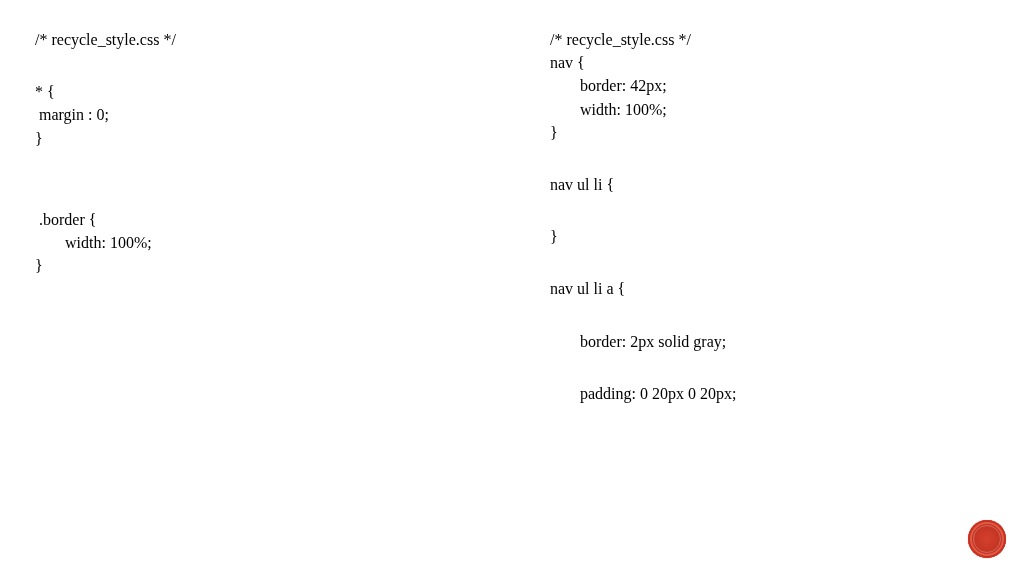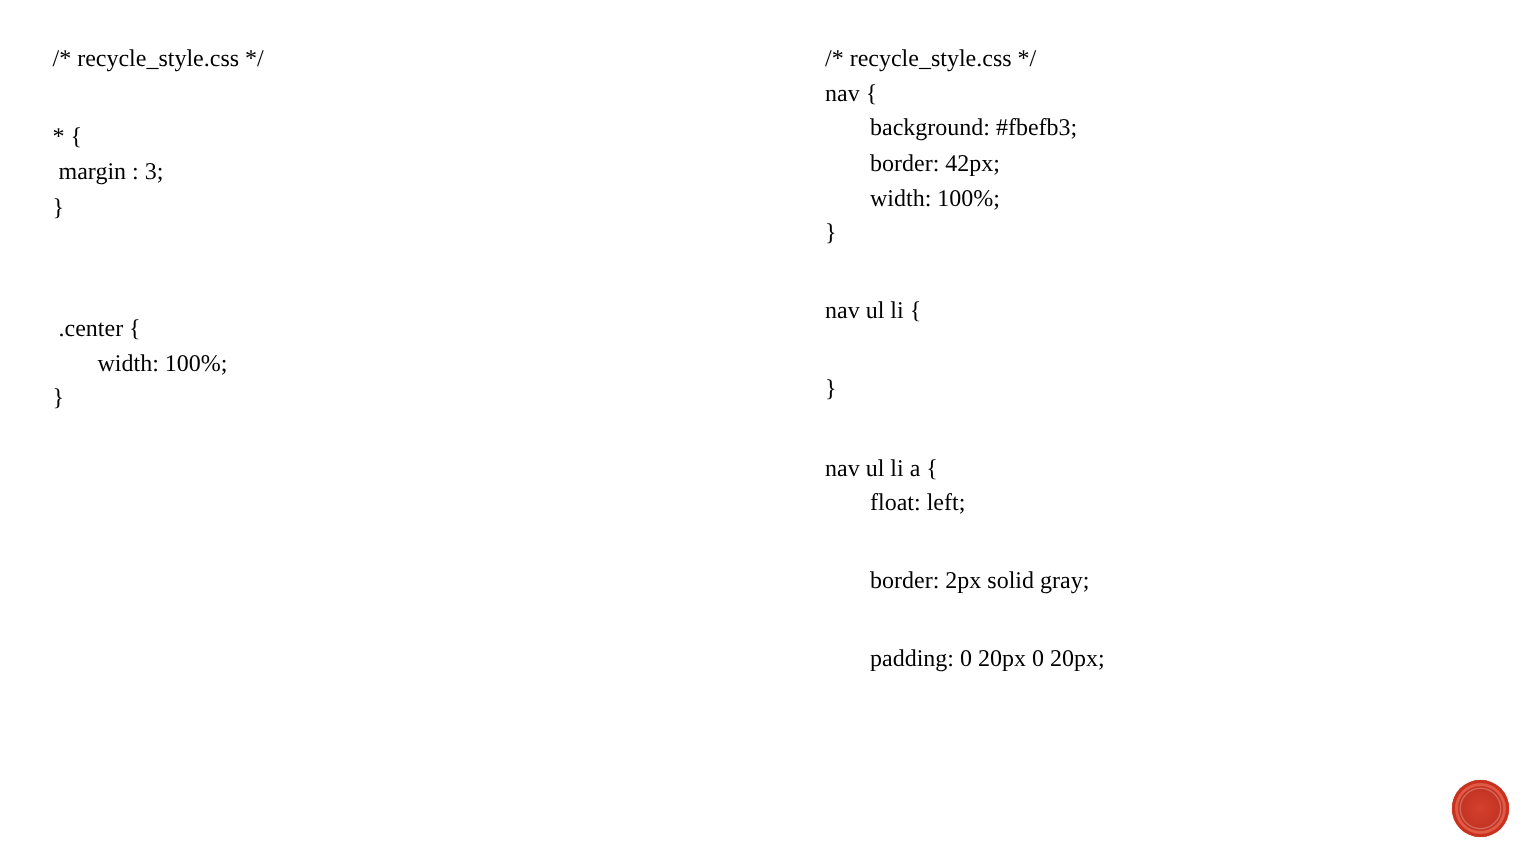--- a/index.html
+++ b/index.html
@@ -57,43 +57,41 @@
 </style>
 </head>
 <body>
 
 <div class="slide">
 
   <div class="col left">
     <div class="code-line">/* recycle_style.css */</div>
     <div class="blank"></div>
     <div class="code-line">* {</div>
-    <div class="code-line"> margin : 3;</div>
+    <div class="code-line"> margin : 0;</div>
     <div class="code-line">}</div>
     <div class="blank"></div>
     <div class="blank"></div>
-    <div class="code-line"> .center {</div>
+    <div class="code-line"> .border {</div>
     <div class="code-line indent1">width: 100%;</div>
     <div class="code-line">}</div>
   </div>
 
   <div class="col right">
     <div class="code-line">/* recycle_style.css */</div>
     <div class="code-line">nav {</div>
-    <div class="code-line indent1">background: #fbefb3;</div>
     <div class="code-line indent1">border: 42px;</div>
     <div class="code-line indent1">width: 100%;</div>
     <div class="code-line">}</div>
     <div class="blank"></div>
     <div class="code-line">nav ul li {</div>
     <div class="blank"></div>
     <div class="code-line">}</div>
     <div class="blank"></div>
     <div class="code-line">nav ul li a {</div>
-    <div class="code-line indent1">float: left;</div>
     <div class="blank"></div>
     <div class="code-line indent1">border: 2px solid gray;</div>
     <div class="blank"></div>
     <div class="code-line indent1">padding: 0 20px 0 20px;</div>
 
   </div>
 
   <div class="badge"></div>
 
 </div>

